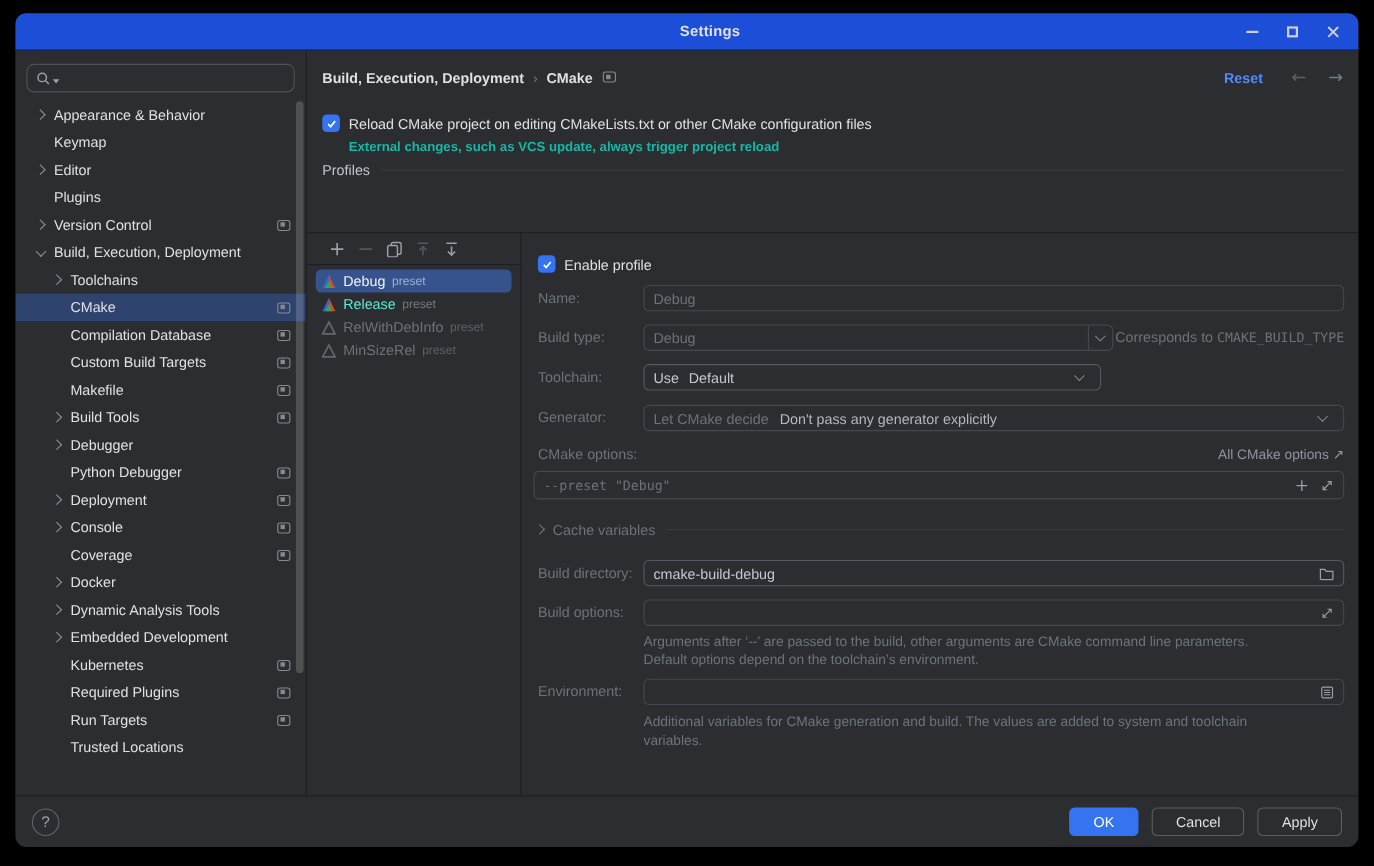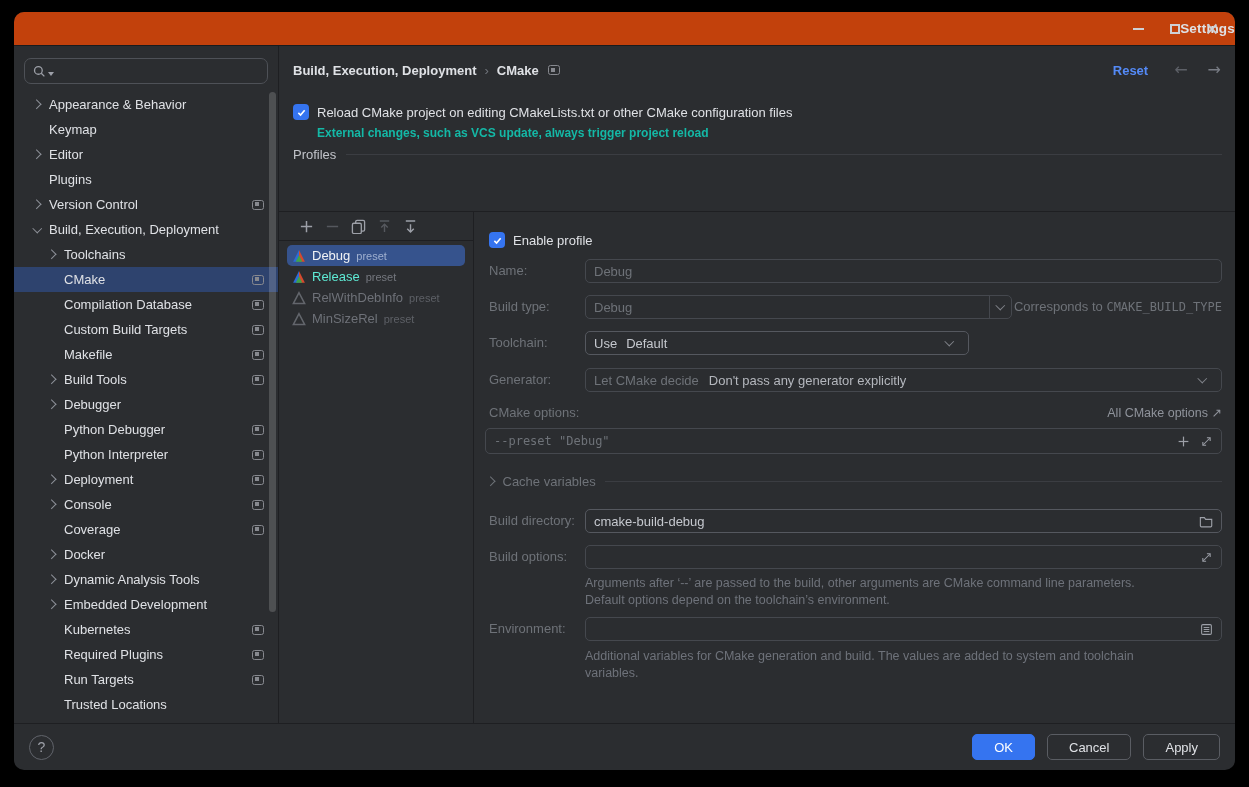--- a/index.html
+++ b/index.html
@@ -8,22 +8,22 @@
     position: relative; width: 1249px; height: 787px; background: #000;
     font-family: "Liberation Sans", sans-serif; overflow: hidden;
   }
   .window {
     position: absolute; left: 14px; top: 12px; width: 1221px; height: 758px;
     background: #2b2d30; border-radius: 10px; overflow: hidden;
     display: flex; flex-direction: column;
   }
   
   .titlebar {
-    height: 34px; background: #c2410c; border-bottom: 1px solid #1a1b1d;
-    display: flex; align-items: center; justify-content: flex-end; position: relative; flex: 0 0 auto; padding-left: 42px;
+    height: 34px; background: #1d4ed8; border-bottom: 1px solid #1a1b1d;
+    display: flex; align-items: center; justify-content: center; position: relative; flex: 0 0 auto; padding-left: 42px;
   }
   .title { color: #dfe1e5; font-size: 13.5px; font-weight: 700; letter-spacing: .2px; }
   .win-controls { position: absolute; right: 16px; top: 0; height: 100%; display: flex; align-items: center; gap: 23px; }
   .wc { background: none; border: none; width: 14px; height: 14px; display: flex; align-items: center; justify-content: center; cursor: pointer; padding: 0; }
   .wc-min { width: 11px; height: 2px; background: #ced0d6; display: block; }
   .wc-max { width: 10px; height: 10px; border: 2px solid #ced0d6; display: block; }
   
   .body { flex: 1; display: flex; min-height: 0; }
   .sidebar { width: 265px; border-right: 1px solid #1e1f22; position: relative; display: flex; flex-direction: column; flex: 0 0 auto; }
   .search-box {
@@ -217,25 +217,20 @@
                 <span class="chv right"></span>
               </span>
               <span>Debugger</span>
             </div>
             <div class="tree-row child">
               <span class="chev-slot"></span>
               <span>Python Debugger</span>
               <span class="pane-ic"></span>
             </div>
             <div class="tree-row child">
-              <span class="chev-slot"></span>
-              <span>Python Interpreter</span>
-              <span class="pane-ic"></span>
-            </div>
-            <div class="tree-row child">
               <span class="chev-slot">
                 <span class="chv right"></span>
               </span>
               <span>Deployment</span>
               <span class="pane-ic"></span>
             </div>
             <div class="tree-row child">
               <span class="chev-slot">
                 <span class="chv right"></span>
               </span>
@@ -413,21 +408,21 @@
               <span class="val">Debug</span>
               <span class="dd sep">
                   <span class="chv down"></span>
                 </span>
             </div>
             <span class="note" style="top:87px">
               <span>Corresponds to </span><span class="mono">CMAKE_BUILD_TYPE</span>
             </span>
 
             <span class="f-label" style="top:123px">Toolchain:</span>
-            <div class="field combo lit" style="left:111px; width:384px; top:119px">
+            <div class="field combo lit" style="left:111px; width:416px; top:119px">
               <span class="val bright">Use</span>
               <span class="val bright" style="margin-left:9px">Default</span>
               <span class="dd">
                   <span class="chv down"></span>
                 </span>
             </div>
 
             <span class="f-label" style="top:160px">Generator:</span>
             <div class="field combo" style="left:111px; right:13px; top:156px">
               <span class="val">Let CMake decide</span>

